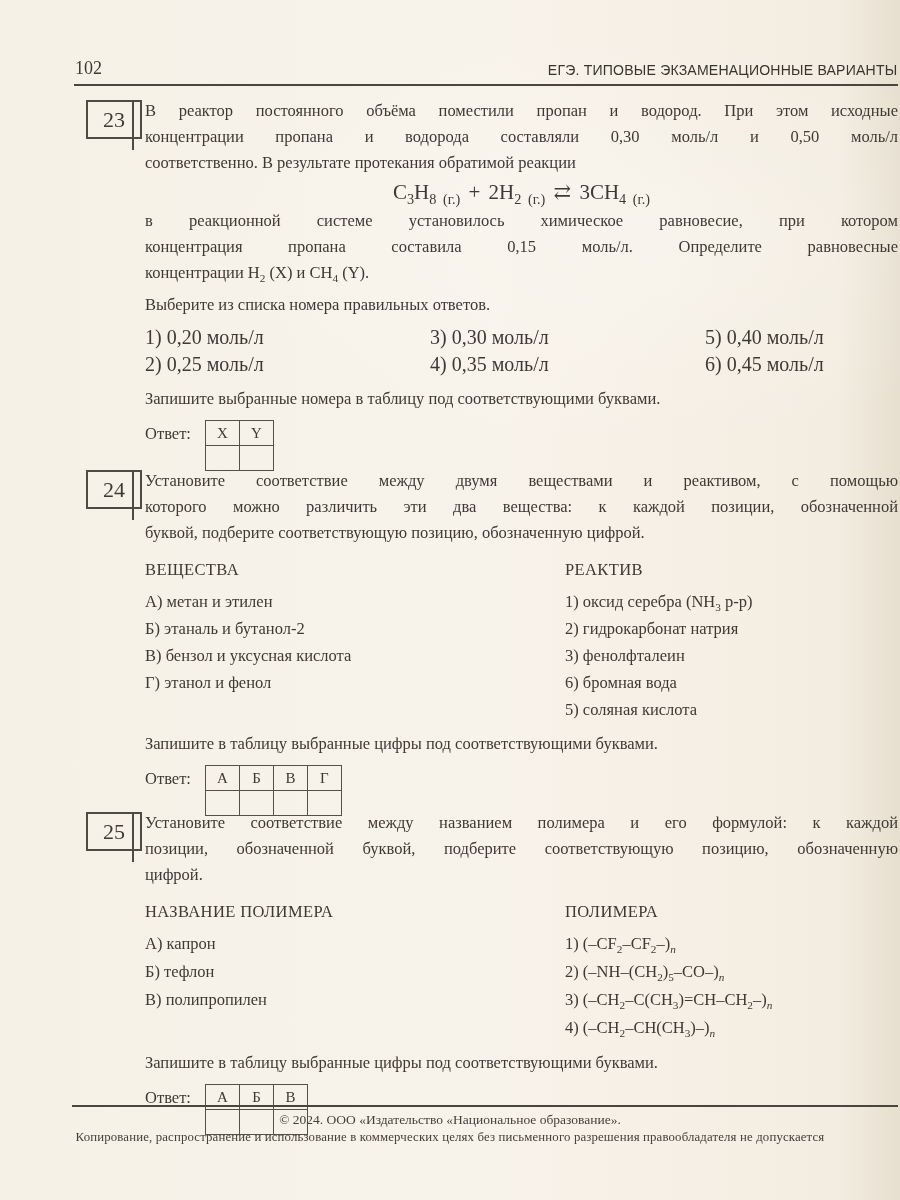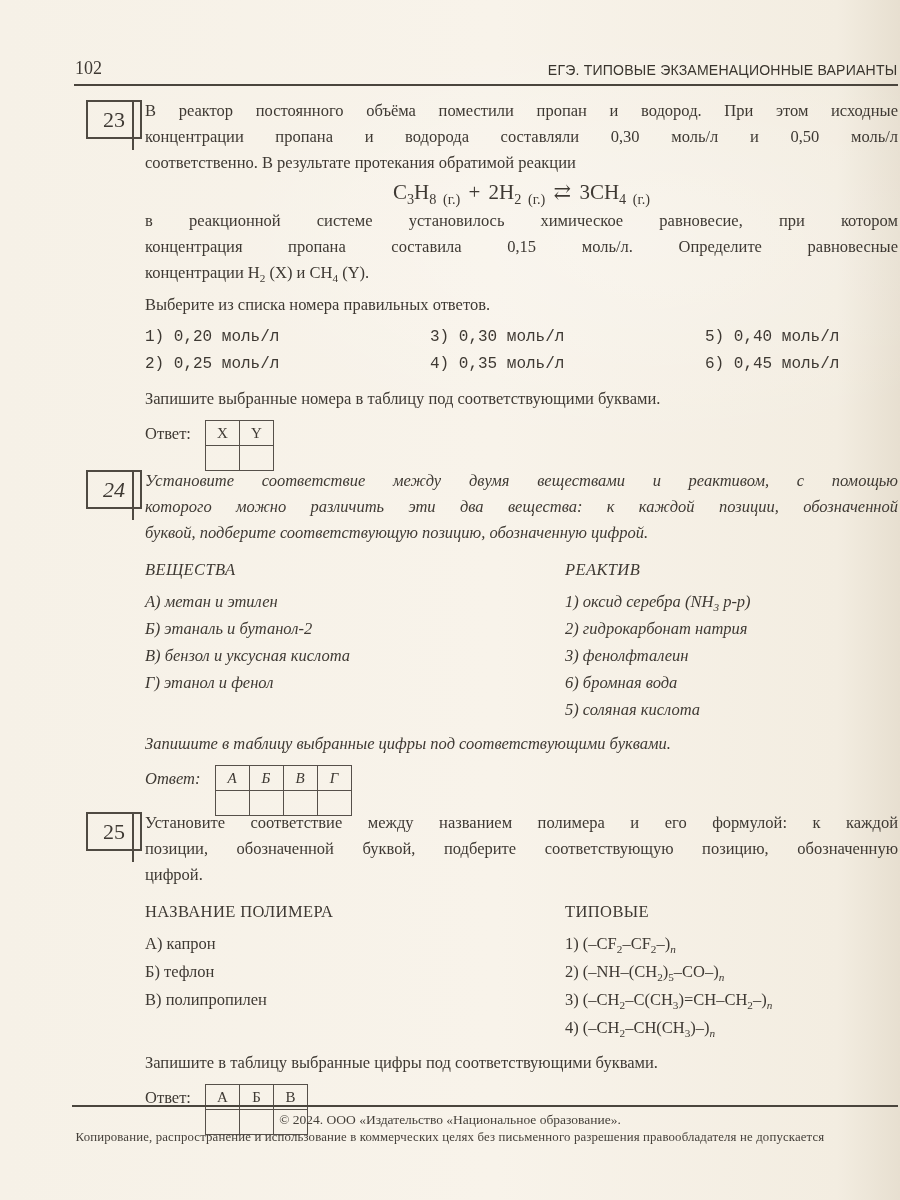--- a/index.html
+++ b/index.html
@@ -18,41 +18,41 @@
   .header-title {
     position:absolute; right:3px; top:62px;
     font-family:"Liberation Sans","DejaVu Sans",sans-serif;
     font-size:14.5px; color:#39352e; letter-spacing:0.2px;
     transform:scaleX(0.97); transform-origin:right center;
   }
   .header-rule { position:absolute; left:74px; right:2px; top:84px; height:2px; background:#4a453d; }
 
   
   .question { position:absolute; left:0; width:900px; }
-  #q23 { top:98px; } #q24 { top:468px;font-style:italic; } #q25 { top:810px; }
+  #q23 { top:98px; } #q24 { top:468px; } #q25 { top:810px; }
   .qnum {
     position:absolute; left:86px; top:2px; width:52px; height:35px;
     border:2px solid #4f4a42; display:flex; align-items:center; justify-content:center;
     font-size:22px; background:transparent;
   }
   .qtick { position:absolute; left:132px; top:2px; width:2px; height:50px; background:#4f4a42; }
   .qbody { margin-left:145px; width:753px; }
 
   .para { font-size:16.5px; line-height:26px; }
   .jline { text-align:justify; text-align-last:justify; }
   .jline.last { text-align-last:left; }
   .single { margin-top:6px; }
 
   .equation { text-align:center; font-size:21px; line-height:26px; margin:3px 0; word-spacing:3px; }
 
   sub { font-size:68%; line-height:0; }
   sub.it { font-style:italic; }
 
   .options { display:flex; margin-top:6px; }
-  .opt-col { line-height:27px; font-size:16px;font-family:Liberation Mono, monospace; }
+  .opt-col { line-height:27px; font-size:20px; }
   .opt-col.c1 { width:285px; } .opt-col.c2 { width:275px; } .opt-col.c3 { flex:1; }
 
   .cols { display:flex; margin-top:4px; }
   .col-left { width:420px; } .col-right { flex:1; }
   .col-header { font-size:16.5px; letter-spacing:0.4px; margin:10px 0 8px; }
   .list-item { line-height:27px; font-size:16.5px; }
   #q25 .list-item { line-height:28px; }
 
   .write-line { margin-top:8px; }
   .answer { display:flex; align-items:flex-start; margin-top:8px; }
@@ -186,21 +186,21 @@
         <div class="jline last">цифрой.</div>
       </div>
       <div class="cols">
         <div class="col-left">
           <div class="col-header">НАЗВАНИЕ ПОЛИМЕРА</div>
           <div class="list-item">А) капрон</div>
           <div class="list-item">Б) тефлон</div>
           <div class="list-item">В) полипропилен</div>
         </div>
         <div class="col-right">
-          <div class="col-header">ТИПОВЫЕ</div>
+          <div class="col-header">ПОЛИМЕРА</div>
           <div class="list-item">1) (–CF<sub>2</sub>–CF<sub>2</sub>–)<sub class="it">n</sub></div>
           <div class="list-item">2) (–NH–(CH<sub>2</sub>)<sub>5</sub>–CO–)<sub class="it">n</sub></div>
           <div class="list-item">3) (–CH<sub>2</sub>–C(CH<sub>3</sub>)=CH–CH<sub>2</sub>–)<sub class="it">n</sub></div>
           <div class="list-item">4) (–CH<sub>2</sub>–CH(CH<sub>3</sub>)–)<sub class="it">n</sub></div>
         </div>
       </div>
       <div class="para write-line">Запишите в таблицу выбранные цифры под соответствующими буквами.</div>
       <div class="answer">
         <span class="answer-label">Ответ:</span>
         <table class="answer-table">

